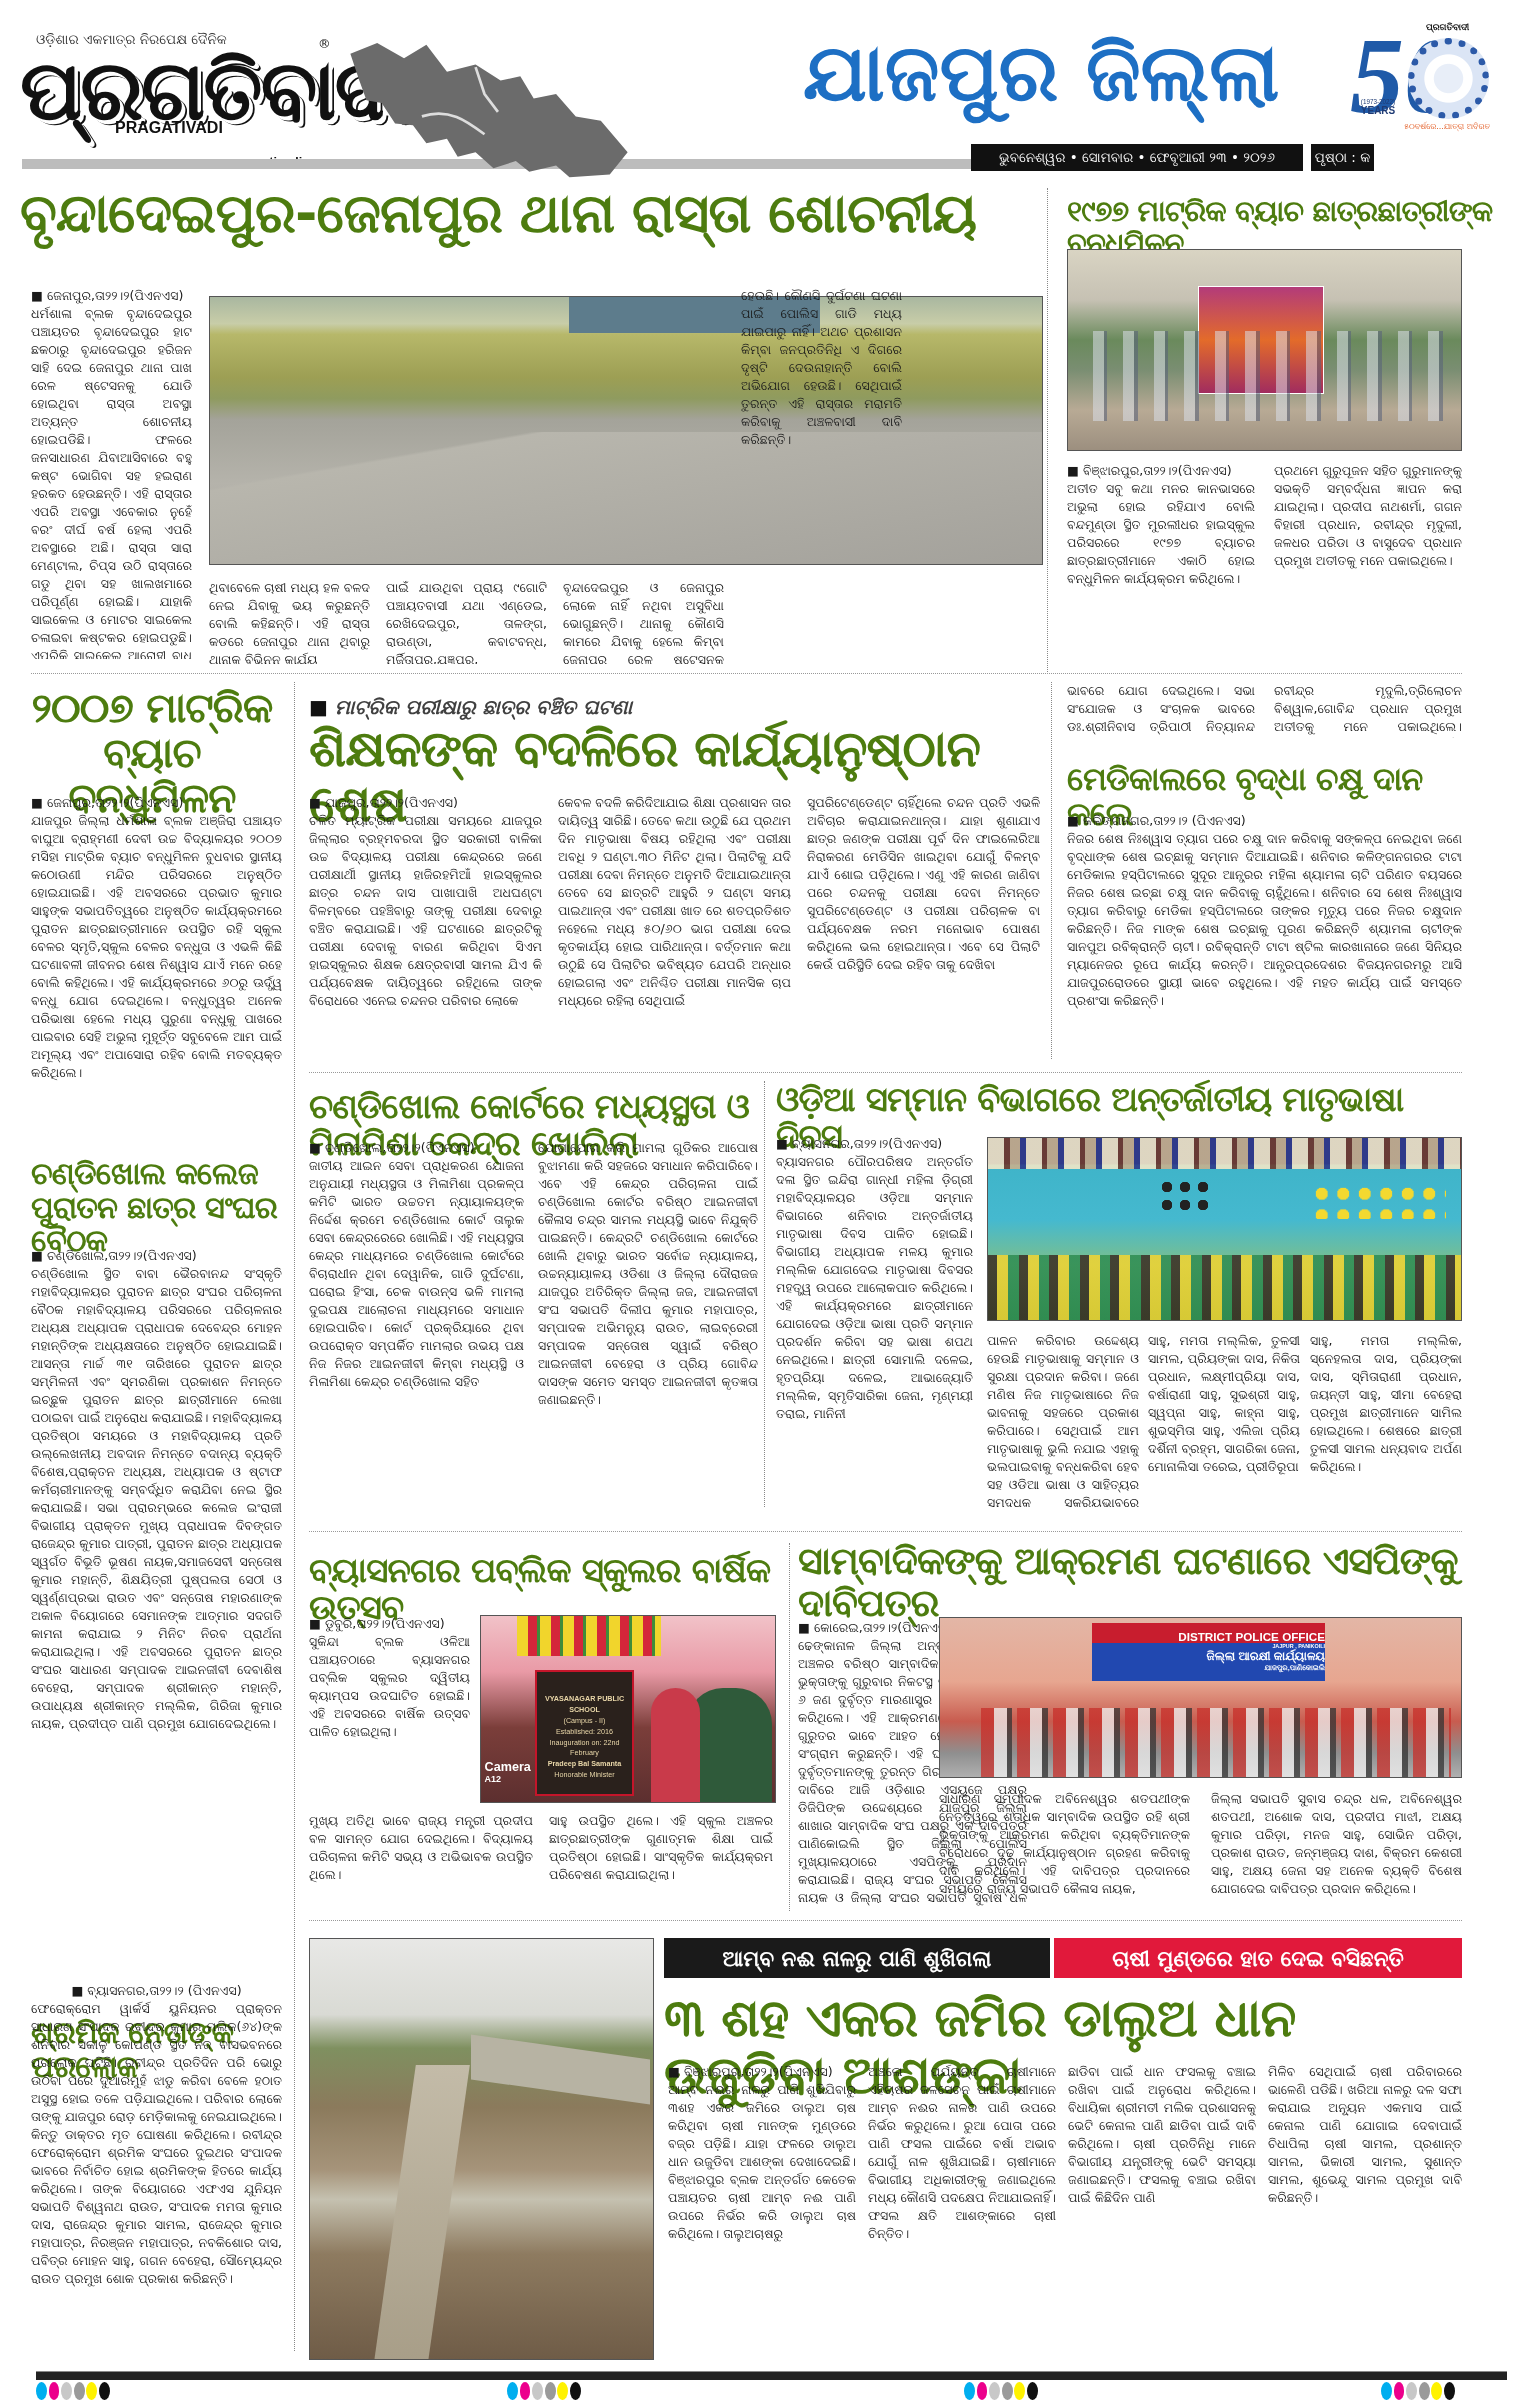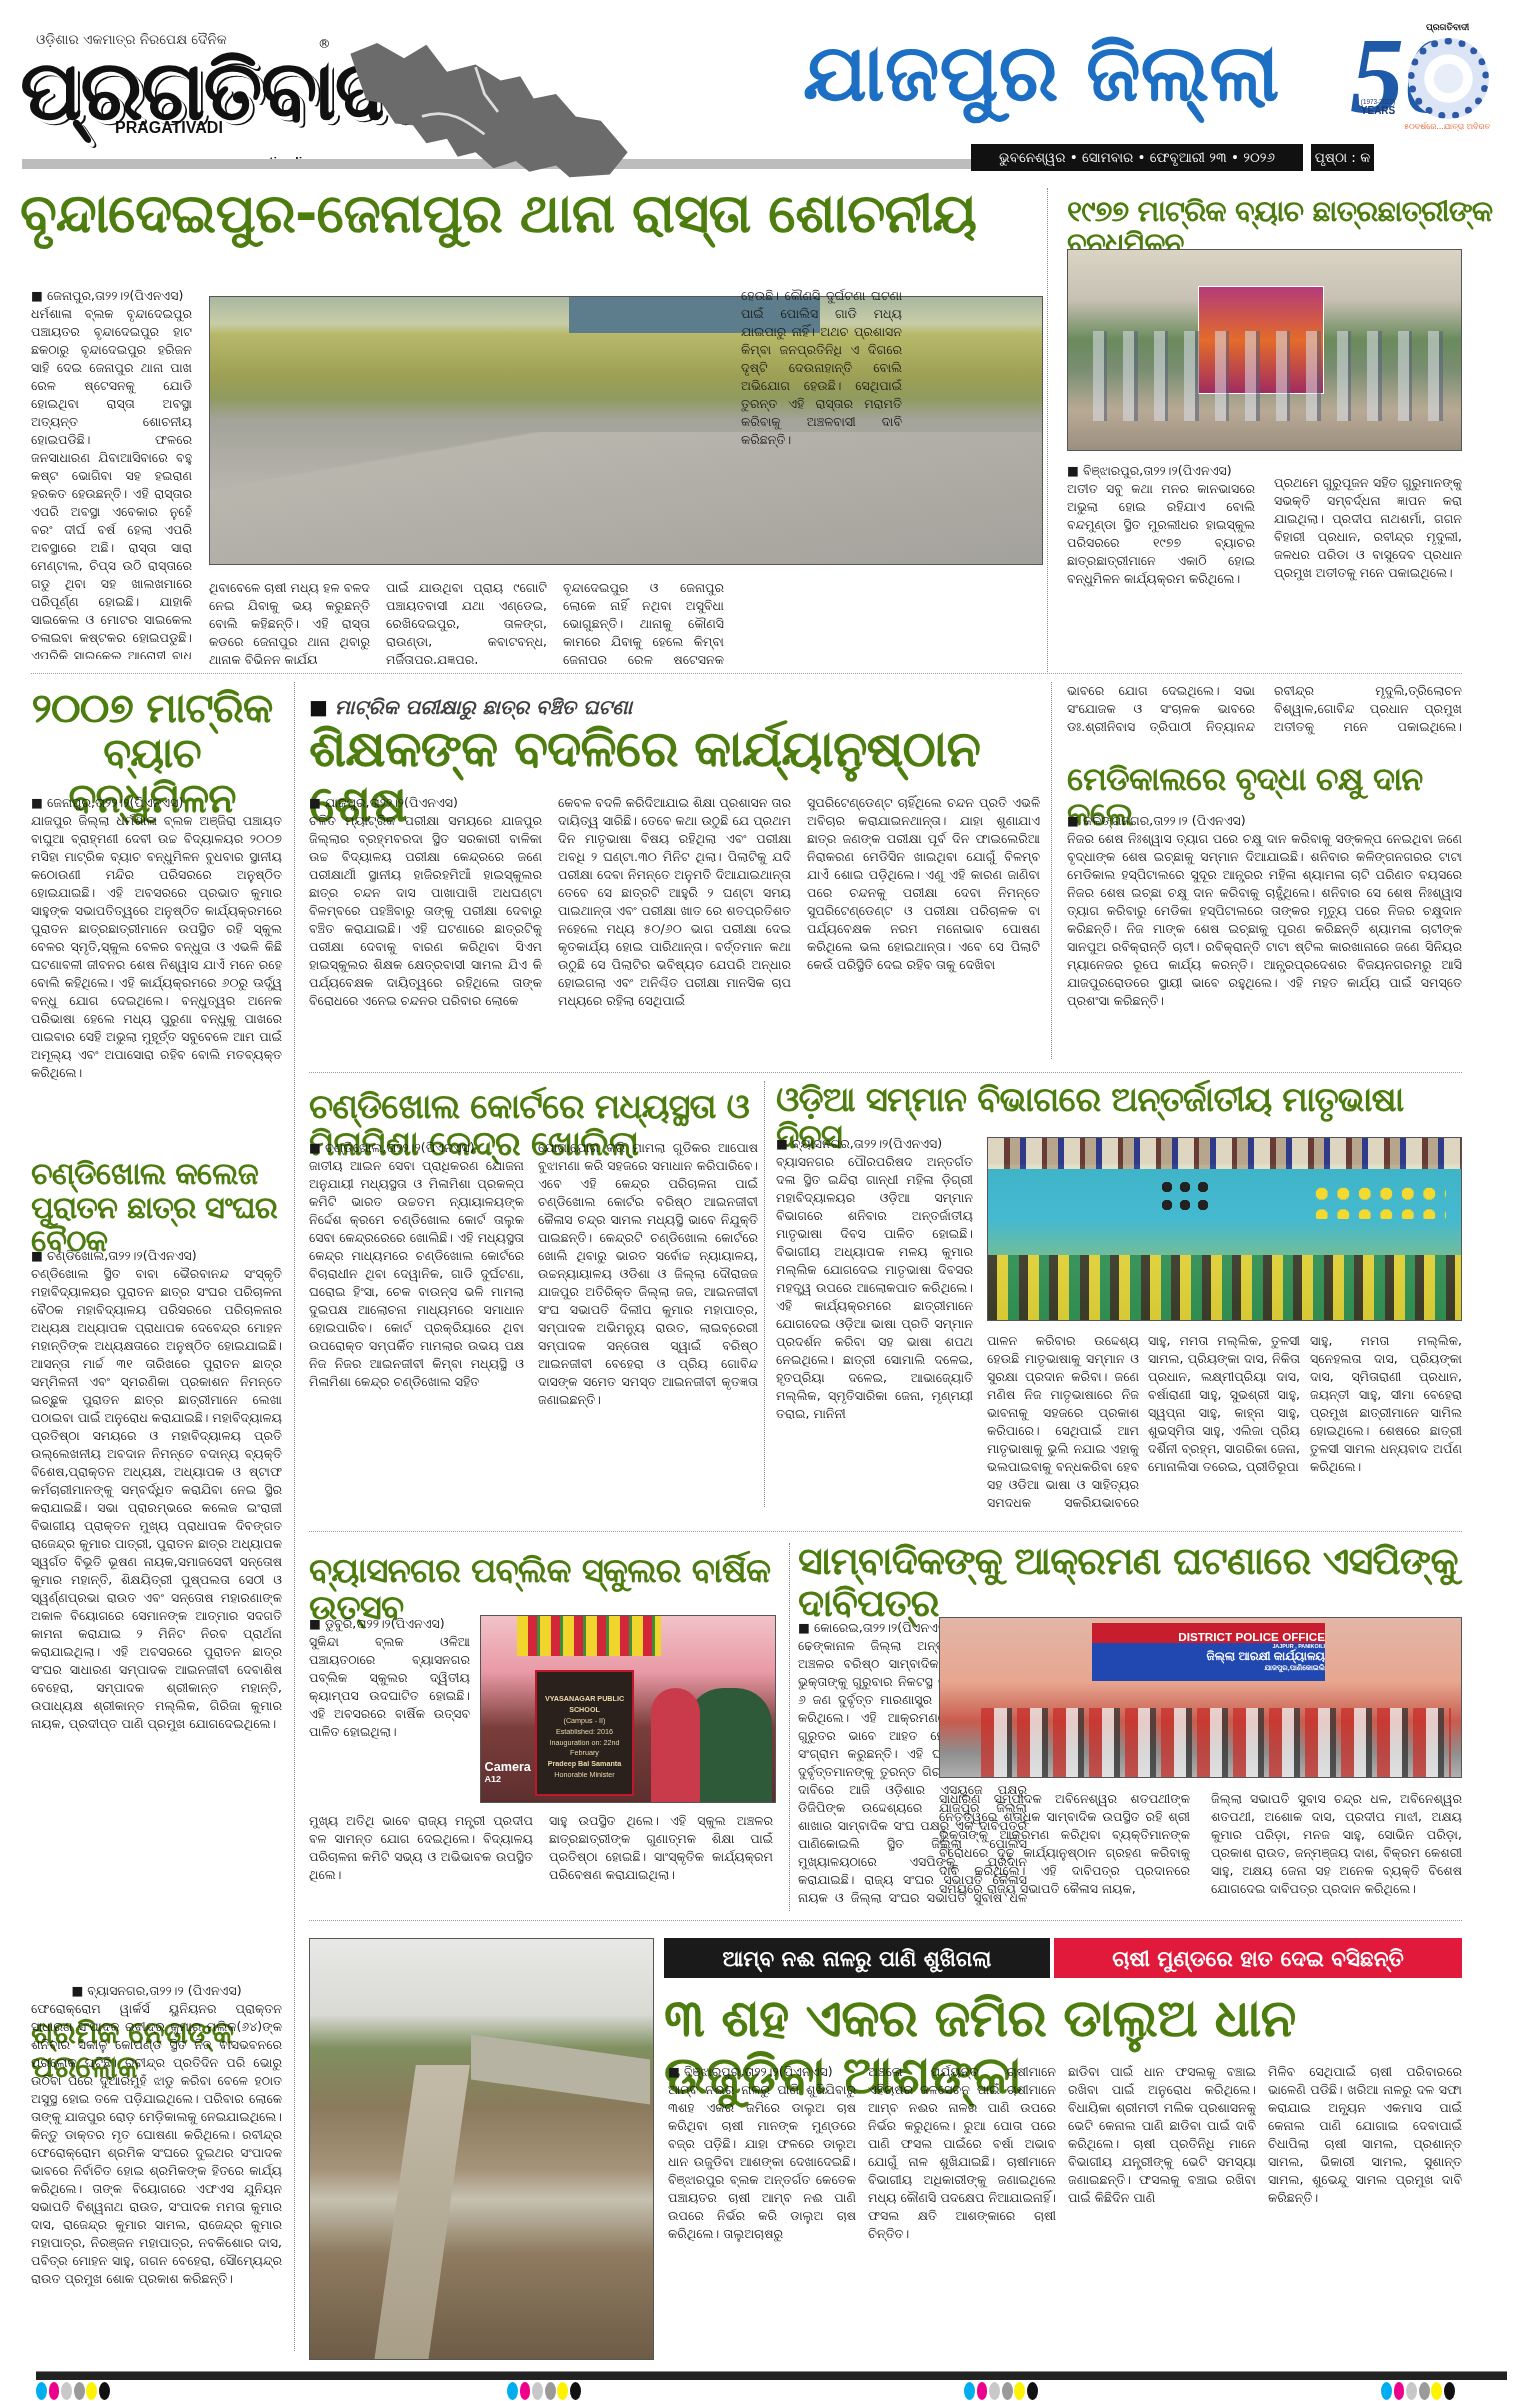--- a/index.html
+++ b/index.html
@@ -108,21 +108,21 @@
 <div class="vrule" style="left:1047px; top:188px; height:484px;"></div>
 
 <article>
   <h2 class="abs headline" style="left:1067px; top:196px; font-size:29px; width:449px;">୧୯୭୭ ମାଟ୍ରିକ ବ୍ୟାଚ ଛାତ୍ରଛାତ୍ରୀଙ୍କ ବନ୍ଧୁମିଳନ</h2>
   <div class="photo ph-reunion" style="left:1067px; top:249px; width:395px; height:202px;">
     <div class="banner-in" style="left:130px;top:36px;width:126px;height:108px;"></div>
     <div style="position:absolute;left:9px;top:81px;width:377px;height:90px;background:repeating-linear-gradient(90deg,transparent 0 16px,#d9dee8 16px 27px,#56607a 27px 30.5px);opacity:.55;"></div>
   </div>
   <div class="abs byline" style="left:1067px; top:462px; width:188px;">ବିଞ୍ଝାରପୁର,ତା୨୨।୨(ପିଏନଏସ)</div>
   <div class="col story-text" style="left:1067px; top:480px; width:188px; height:188px;">ଅତୀତ ସବୁ କଥା ମନର କାନଭାସରେ ଅଭୁଲା ହୋଇ ରହିଯାଏ ବୋଲି ବନ୍ଦମୁଣ୍ଡା ସ୍ଥିତ ମୁରଲୀଧର ହାଇସ୍କୁଲ ପରିସରରେ ୧୯୭୭ ବ୍ୟାଚର ଛାତ୍ରଛାତ୍ରୀମାନେ ଏକାଠି ହୋଇ ବନ୍ଧୁମିଳନ କାର୍ଯ୍ୟକ୍ରମ କରିଥିଲେ।</div>
-  <div class="col story-text" style="left:1274px; top:462px; width:188px; height:206px;margin-top:12px;">ପ୍ରଥମେ ଗୁରୁପୂଜନ ସହିତ ଗୁରୁମାନଙ୍କୁ ସଭକ୍ତି ସମ୍ବର୍ଦ୍ଧନା ଜ୍ଞାପନ କରା ଯାଇଥିଲା। ପ୍ରଦୀପ ନାଥଶର୍ମା, ଗଗନ ବିହାରୀ ପ୍ରଧାନ, ରବୀନ୍ଦ୍ର ମୃଦୁଲୀ, ଜଳଧର ପରିଡା ଓ ବାସୁଦେବ ପ୍ରଧାନ ପ୍ରମୁଖ ଅତୀତକୁ ମନେ ପକାଇଥିଲେ।</div>
+  <div class="col story-text" style="left:1274px; top:462px; width:188px; height:206px;">ପ୍ରଥମେ ଗୁରୁପୂଜନ ସହିତ ଗୁରୁମାନଙ୍କୁ ସଭକ୍ତି ସମ୍ବର୍ଦ୍ଧନା ଜ୍ଞାପନ କରା ଯାଇଥିଲା। ପ୍ରଦୀପ ନାଥଶର୍ମା, ଗଗନ ବିହାରୀ ପ୍ରଧାନ, ରବୀନ୍ଦ୍ର ମୃଦୁଲୀ, ଜଳଧର ପରିଡା ଓ ବାସୁଦେବ ପ୍ରଧାନ ପ୍ରମୁଖ ଅତୀତକୁ ମନେ ପକାଇଥିଲେ।</div>
 </article>
 
 <div class="hrule" style="left:31px; top:673px; width:1431px;"></div>
 
 <article>
   <h2 class="abs headline" style="left:31px; top:686px; font-size:41px; width:242px; text-align:center;">୨୦୦୭ ମାଟ୍ରିକ ବ୍ୟାଚ ବନ୍ଧୁମିଳନ</h2>
   <div class="abs byline" style="left:31px; top:794px; width:251px;">ଜେନାପୁର,ତା୨୨।୨(ପିଏନଏସ)</div>
   <div class="col story-text" style="left:31px; top:812px; width:251px; height:332px;">ଯାଜପୁର ଜିଲ୍ଲା ଧର୍ମଶାଳା ବ୍ଲକ ଅଞ୍ଜିରା ପଞ୍ଚାୟତ ବାଘୁଆ ବ୍ରାହ୍ମଣୀ ଦେବୀ ଉଚ୍ଚ ବିଦ୍ୟାଳୟର ୨୦୦୭ ମସିହା ମାଟ୍ରିକ ବ୍ୟାଚ ବନ୍ଧୁମିଳନ ବୁଧବାର ସ୍ଥାନୀୟ କଠୋଉଣୀ ମନ୍ଦିର ପରିସରରେ ଅନୁଷ୍ଠିତ ହୋଇଯାଇଛି। ଏହି ଅବସରରେ ପ୍ରଭାତ କୁମାର ସାହୁଙ୍କ ସଭାପତିତ୍ୱରେ ଅନୁଷ୍ଠିତ କାର୍ଯ୍ୟକ୍ରମରେ ପୁରାତନ ଛାତ୍ରଛାତ୍ରୀମାନେ ଉପସ୍ଥିତ ରହି ସ୍କୁଲ ବେଳର ସ୍ମୃତି,ସ୍କୁଲ ବେଳର ବନ୍ଧୁତା ଓ ଏଭଳି କିଛି ଘଟଣାବଳୀ ଜୀବନର ଶେଷ ନିଶ୍ୱାସ ଯାଏଁ ମନେ ରହେ ବୋଲି କହିଥିଲେ। ଏହି କାର୍ଯ୍ୟକ୍ରମରେ ୬୦ରୁ ଊର୍ଦ୍ଧ୍ୱ ବନ୍ଧୁ ଯୋଗ ଦେଇଥିଲେ। ବନ୍ଧୁତ୍ୱର ଅନେକ ପରିଭାଷା ହେଲେ ମଧ୍ୟ ପୁରୁଣା ବନ୍ଧୁକୁ ପାଖରେ ପାଇବାର ସେହି ଅଭୁଲା ମୁହୂର୍ତ୍ତ ସବୁବେଳେ ଆମ ପାଇଁ ଅମୂଲ୍ୟ ଏବଂ ଅପାସୋରା ରହିବ ବୋଲି ମତବ୍ୟକ୍ତ କରିଥିଲେ।</div>
 </article>
 

